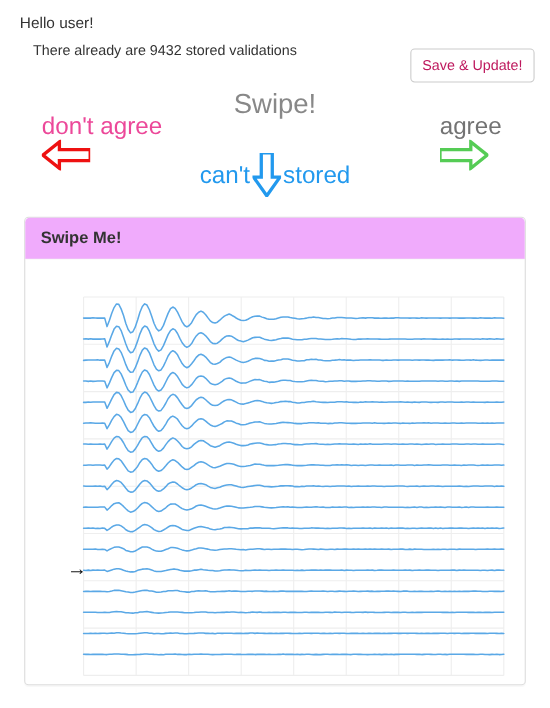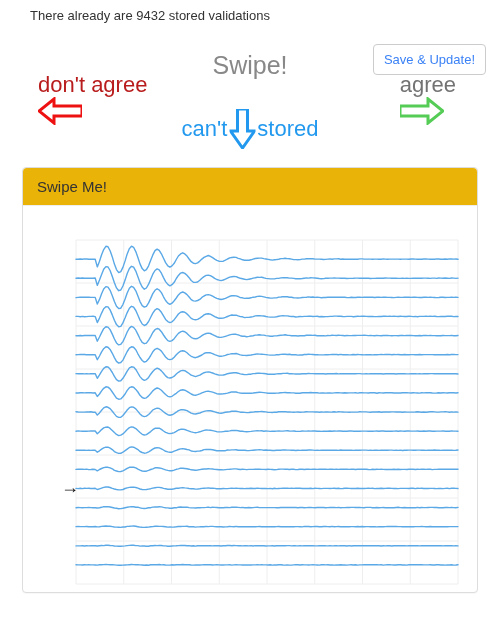--- a/index.html
+++ b/index.html
@@ -31,41 +31,41 @@
   }
   .save-btn {
     position: absolute;
     right: 14px;
     top: 44px;
     font-size: 13px;
     padding: 7px 10px;
     background: #fff;
     border: 1px solid #ccc;
     border-radius: 4px;
-    color: #3b82f6;
+    color: #be185d;
     cursor: pointer;
   }
 
   .instructions {
     position: relative;
     height: 110px;
     margin-bottom: 6px;
   }
   .instr-swipe {
     position: absolute;
     left: 50%; top: 0;
     transform: translateX(-50%);
     font-size: 25px;
     color: #888;
     font-weight: 400;
   }
   .instr-dontagree {
     position: absolute;
     left: 20px; top: 22px;
-    color: #b91c1c;
+    color: #ec4899;
     font-size: 22px;
     text-align: left;
     line-height: 1.1;
   }
   .instr-agree {
     position: absolute;
     right: 26px; top: 22px;
     color: #737373;
     font-size: 22px;
     text-align: center;
@@ -89,23 +89,23 @@
     margin: 0 4px;
     border: 1px solid #ddd;
     border-radius: 4px;
     background: #fff;
     box-shadow: 0 1px 1px rgba(0,0,0,.03);
   }
   .card-header {
     padding: 10px 14px;
     border-bottom: 1px solid #eee;
     font-size: 15px;
-    font-weight: 400;
+    font-weight: 700;
     color: #333;
-    background: #eab308;
+    background: #f0abfc;
     border-radius: 4px 4px 0 0;
   }
   .card-body {
     padding: 4px 6px 2px 6px;
     position: relative;
   }
   .plot {
     width: 100%;
     height: 380px;
     display: block;
@@ -118,20 +118,21 @@
     color: #111;
     pointer-events: none;
   }
 </style>
 </head>
 <body>
 
 <div class="page">
 
 
+  <div class="greeting">Hello user!</div>
 
   <div class="subline">
     <span>There already are </span><span>9432</span><span> stored validations</span>
   </div>
 
   <button class="save-btn">Save &amp; Update!</button>
 
   <div class="instructions">
     <div class="instr-swipe">Swipe!</div>
 

